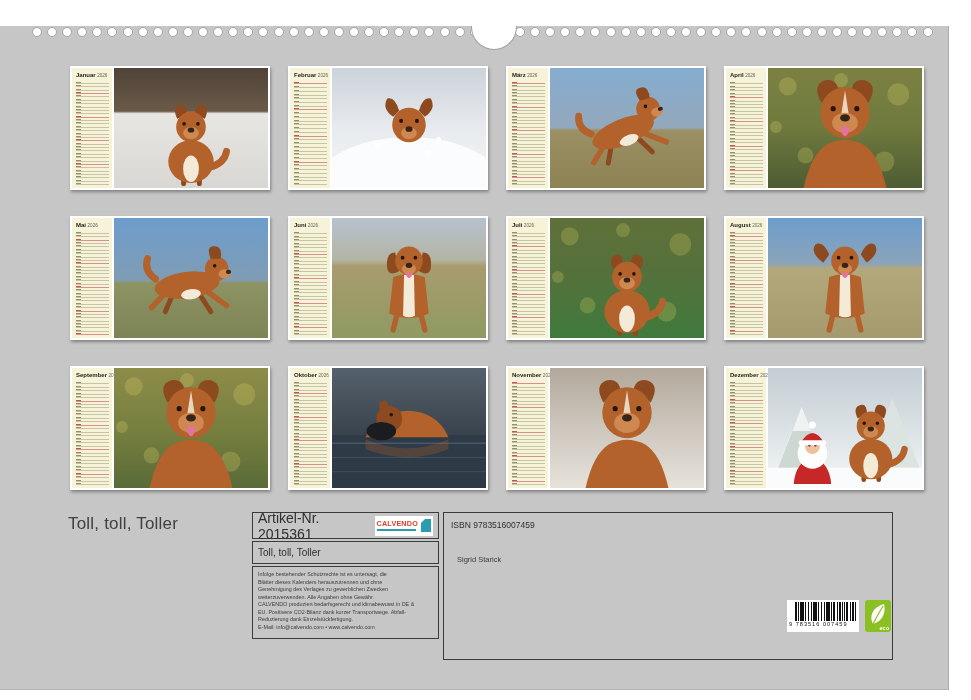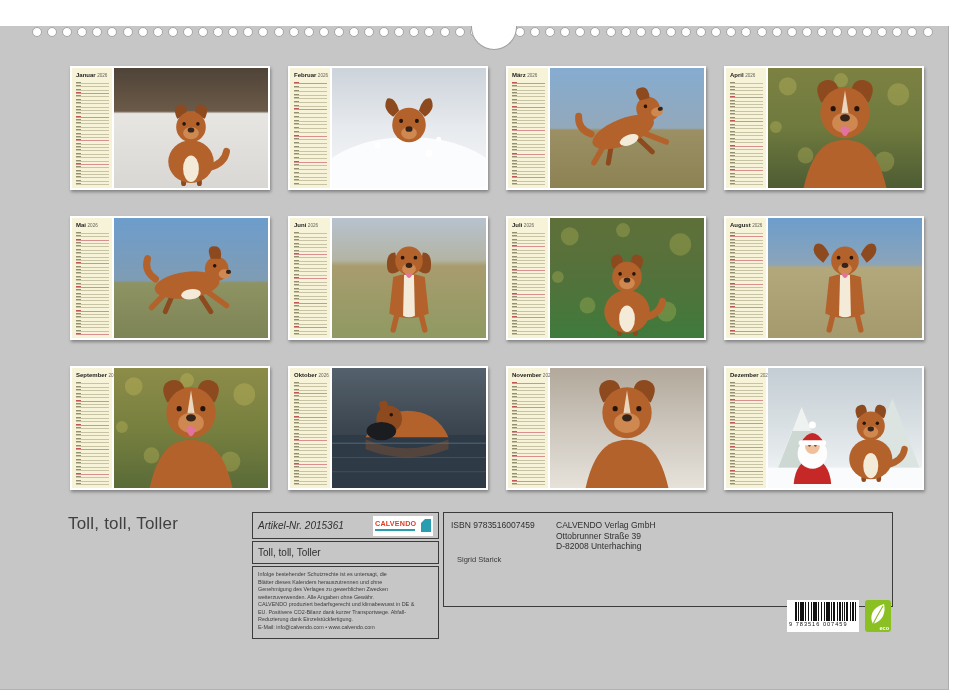--- a/index.html
+++ b/index.html
@@ -43,35 +43,35 @@
   .cal-line.sun{border-bottom-color:#d98f8f;}
   .cal-line.sun i{background:#c25555;}
   .cal-photo{flex:1;position:relative;overflow:hidden;}
   .cal-photo svg{display:block;width:100%;height:100%;}
   
   .page-title{position:absolute;left:68px;top:514px;font-size:17px;color:#404040;
     letter-spacing:.2px;z-index:1;}
   .box{position:absolute;border:1.6px solid #3b3b3b;box-sizing:border-box;z-index:1;}
   .box-artikel{left:252px;top:512px;width:187px;height:27px;
     display:flex;align-items:center;justify-content:space-between;padding:0 5px;}
-  .artikel-txt{font-size:10px;color:#2f2f2f;font-style:italic;}
+  .artikel-txt{font-size:14px;color:#2f2f2f;}
   .logo{width:60px;height:20px;background:#fff;display:flex;align-items:center;
     gap:2px;padding:1px 2px;box-sizing:border-box;}
   .logo-col{flex:1;}
   .logo-word{display:block;font-size:7.2px;font-weight:bold;color:#e23a24;
     letter-spacing:.2px;line-height:1;}
   .logo-tag{display:block;height:1.5px;background:#2a9db0;margin-top:1.5px;width:92%;}
   .logo-icon{width:10px;height:13px;background:#2a9db0;position:relative;flex:none;}
   .logo-icon:after{content:'';position:absolute;left:0;top:0;
     border-top:4px solid #fff;border-right:4px solid transparent;}
   .box-title{left:252px;top:541px;width:187px;height:23px;
     display:flex;align-items:center;padding:0 5px;font-size:10px;color:#2f2f2f;}
   .box-legal{left:252px;top:566px;width:187px;height:73px;padding:4px 5px;}
   #legal{font-size:5.4px;line-height:1.4;color:#3c3c3c;}
-  .box-right{left:443px;top:512px;width:450px;height:95px;}
+  .box-right{left:443px;top:512px;width:450px;height:148px;}
   .isbn{position:absolute;left:7px;top:7px;font-size:8.5px;color:#2f2f2f;}
   .publisher{position:absolute;left:112px;top:7px;font-size:8.5px;line-height:1.25;color:#2f2f2f;}
   .author{position:absolute;left:13px;top:42px;font-size:7.5px;color:#3a3a3a;}
   .barcode{position:absolute;left:343px;top:87px;width:72px;height:32px;background:#fff;
     box-sizing:border-box;padding:2px 2px 1px 8px;}
   .bars{height:19px;background:
       repeating-linear-gradient(90deg,#111 0 1px,transparent 1px 2.6px),
       repeating-linear-gradient(90deg,#111 0 1.6px,transparent 1.6px 6.4px);
     background-color:#fff;}
   .digits{font-size:5.6px;color:#111;margin-left:-6px;letter-spacing:1px;white-space:nowrap;}
@@ -1602,21 +1602,20 @@
 <div class="box box-title">
   <span>Toll, toll, Toller</span>
 </div>
 
 <div class="box box-legal">
   <div id="legal">Infolge bestehender Schutzrechte ist es untersagt, die<br>Blätter dieses Kalenders herauszutrennen und ohne<br>Genehmigung des Verlages zu gewerblichen Zwecken<br>weiterzuverwenden. Alle Angaben ohne Gewähr.<br>CALVENDO produziert bedarfsgerecht und klimabewusst in DE &amp;<br>EU. Positivere CO2-Bilanz dank kurzer Transportwege. Abfall-<br>Reduzierung dank Einzelstückfertigung.<br>E-Mail: info@calvendo.com • www.calvendo.com</div>
 </div>
 
 <div class="box box-right">
   <div class="isbn">ISBN 9783516007459</div>
-  <div class="publisher" id="publisher">CALVENDO Verlag GmbH<br>Ottobrunner Straße 39<br>D-82008 Unterhaching</div>
   <div class="author">Sigrid Starick</div>
   <div class="barcode">
     <div class="bars"></div>
     <div class="digits">9 783516 007459</div>
   </div>
   <div class="eco">
     <svg viewBox="0 0 26 32">
       <path d="M19 4 C7 7 4 17 8 24 C18 21 21 12 19 4 Z" fill="#ffffff"></path>
       <path d="M8 24 C12 16 15 11 18 6" stroke="#8bc022" stroke-width="1.2" fill="none"></path>
     </svg>

